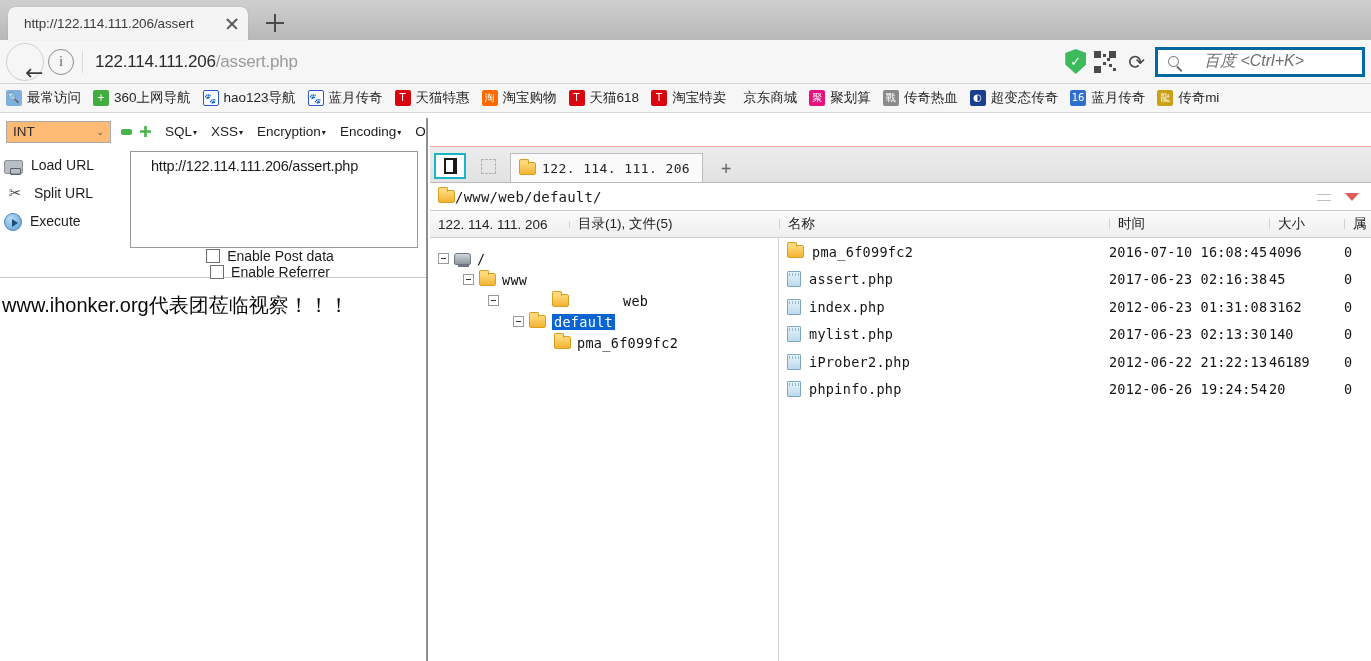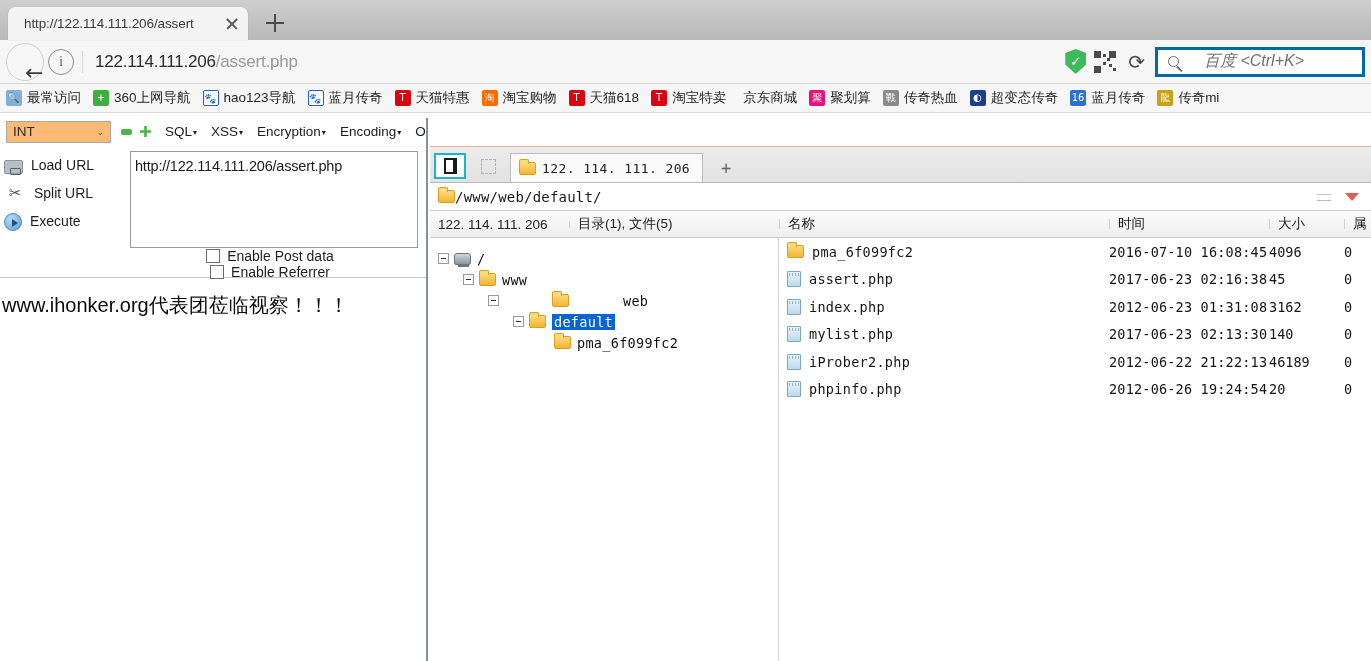--- a/index.html
+++ b/index.html
@@ -237,21 +237,21 @@
   }
   .hb-alabel { font-size: 14px; color: #1d1d1d; }
 
   .hb-textarea {
     flex: 1;
     height: 97px;
     border: 1px solid #9b9b9b;
     background: #fff;
     font-size: 14.5px;
     color: #1b1b1b;
-    padding: 6px 4px;
+    padding: 6px 20px;
     margin-right: 8px;
     letter-spacing: -.2px;
   }
   .hb-checks {
     display: flex; align-items: center;
     height: 30px;
     padding-left: 136px;
     border-bottom: 1px solid #c8c8c8;
     flex-direction: column;
   }

